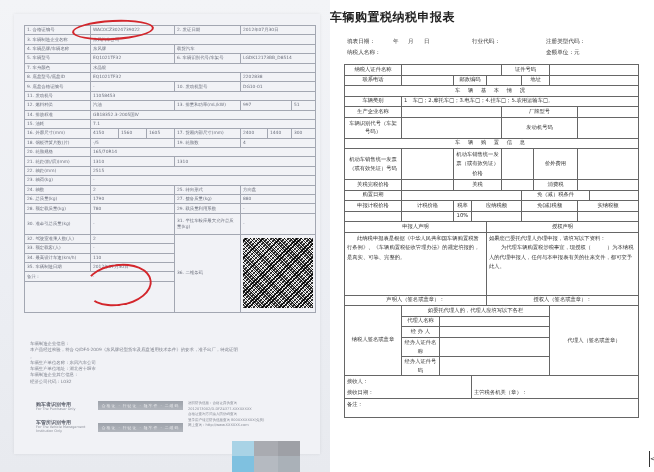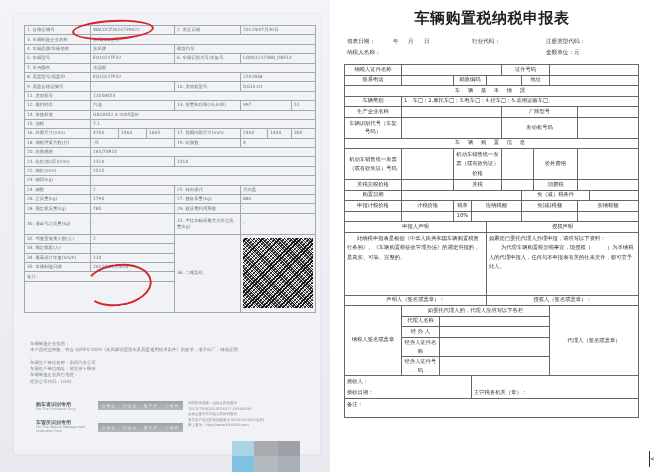--- a/index.html
+++ b/index.html
@@ -56,22 +56,22 @@
     line-height: 9px; text-align: center; letter-spacing: 1px;
   }
   .stamp-info { position: absolute; left: 152px; top: -1px; font-size: 3.5px; color: #868a94; line-height: 5.5px; width: 125px; }
   .blur-block { position: absolute; left: 232px; top: 441px; width: 68px; height: 31px; display: grid; grid-template-columns: 22px 24px 22px; grid-template-rows: 15px 16px; }
   .blur-block div { }
   
   .form {
     position: absolute; left: 330px; top: 0; width: 324px; height: 472px; background: #fff;
   }
   .form-title {
-    position: absolute; left: 0; width: 324px; top: 9px; text-align: center;
-    font-size: 15px; font-weight: bold; color: #1f1f1f; letter-spacing: 0.5px;
+    position: absolute; left: 0; width: 324px; top: 9px; 
+    font-size: 12px; font-weight: bold; color: #1f1f1f; letter-spacing: 0.5px;
   }
   .meta { position: absolute; font-size: 5.6px; color: #333; white-space: nowrap; }
   .ftable {
     position: absolute; left: 14px; top: 64px; width: 294px;
     border-collapse: collapse; table-layout: fixed; font-size: 5.3px; color: #333;
   }
   .ftable td {
     border: 0.8px solid #666; padding: 0 2px; text-align: center;
     height: 9.5px; line-height: 7.6px; overflow: hidden;
   }

